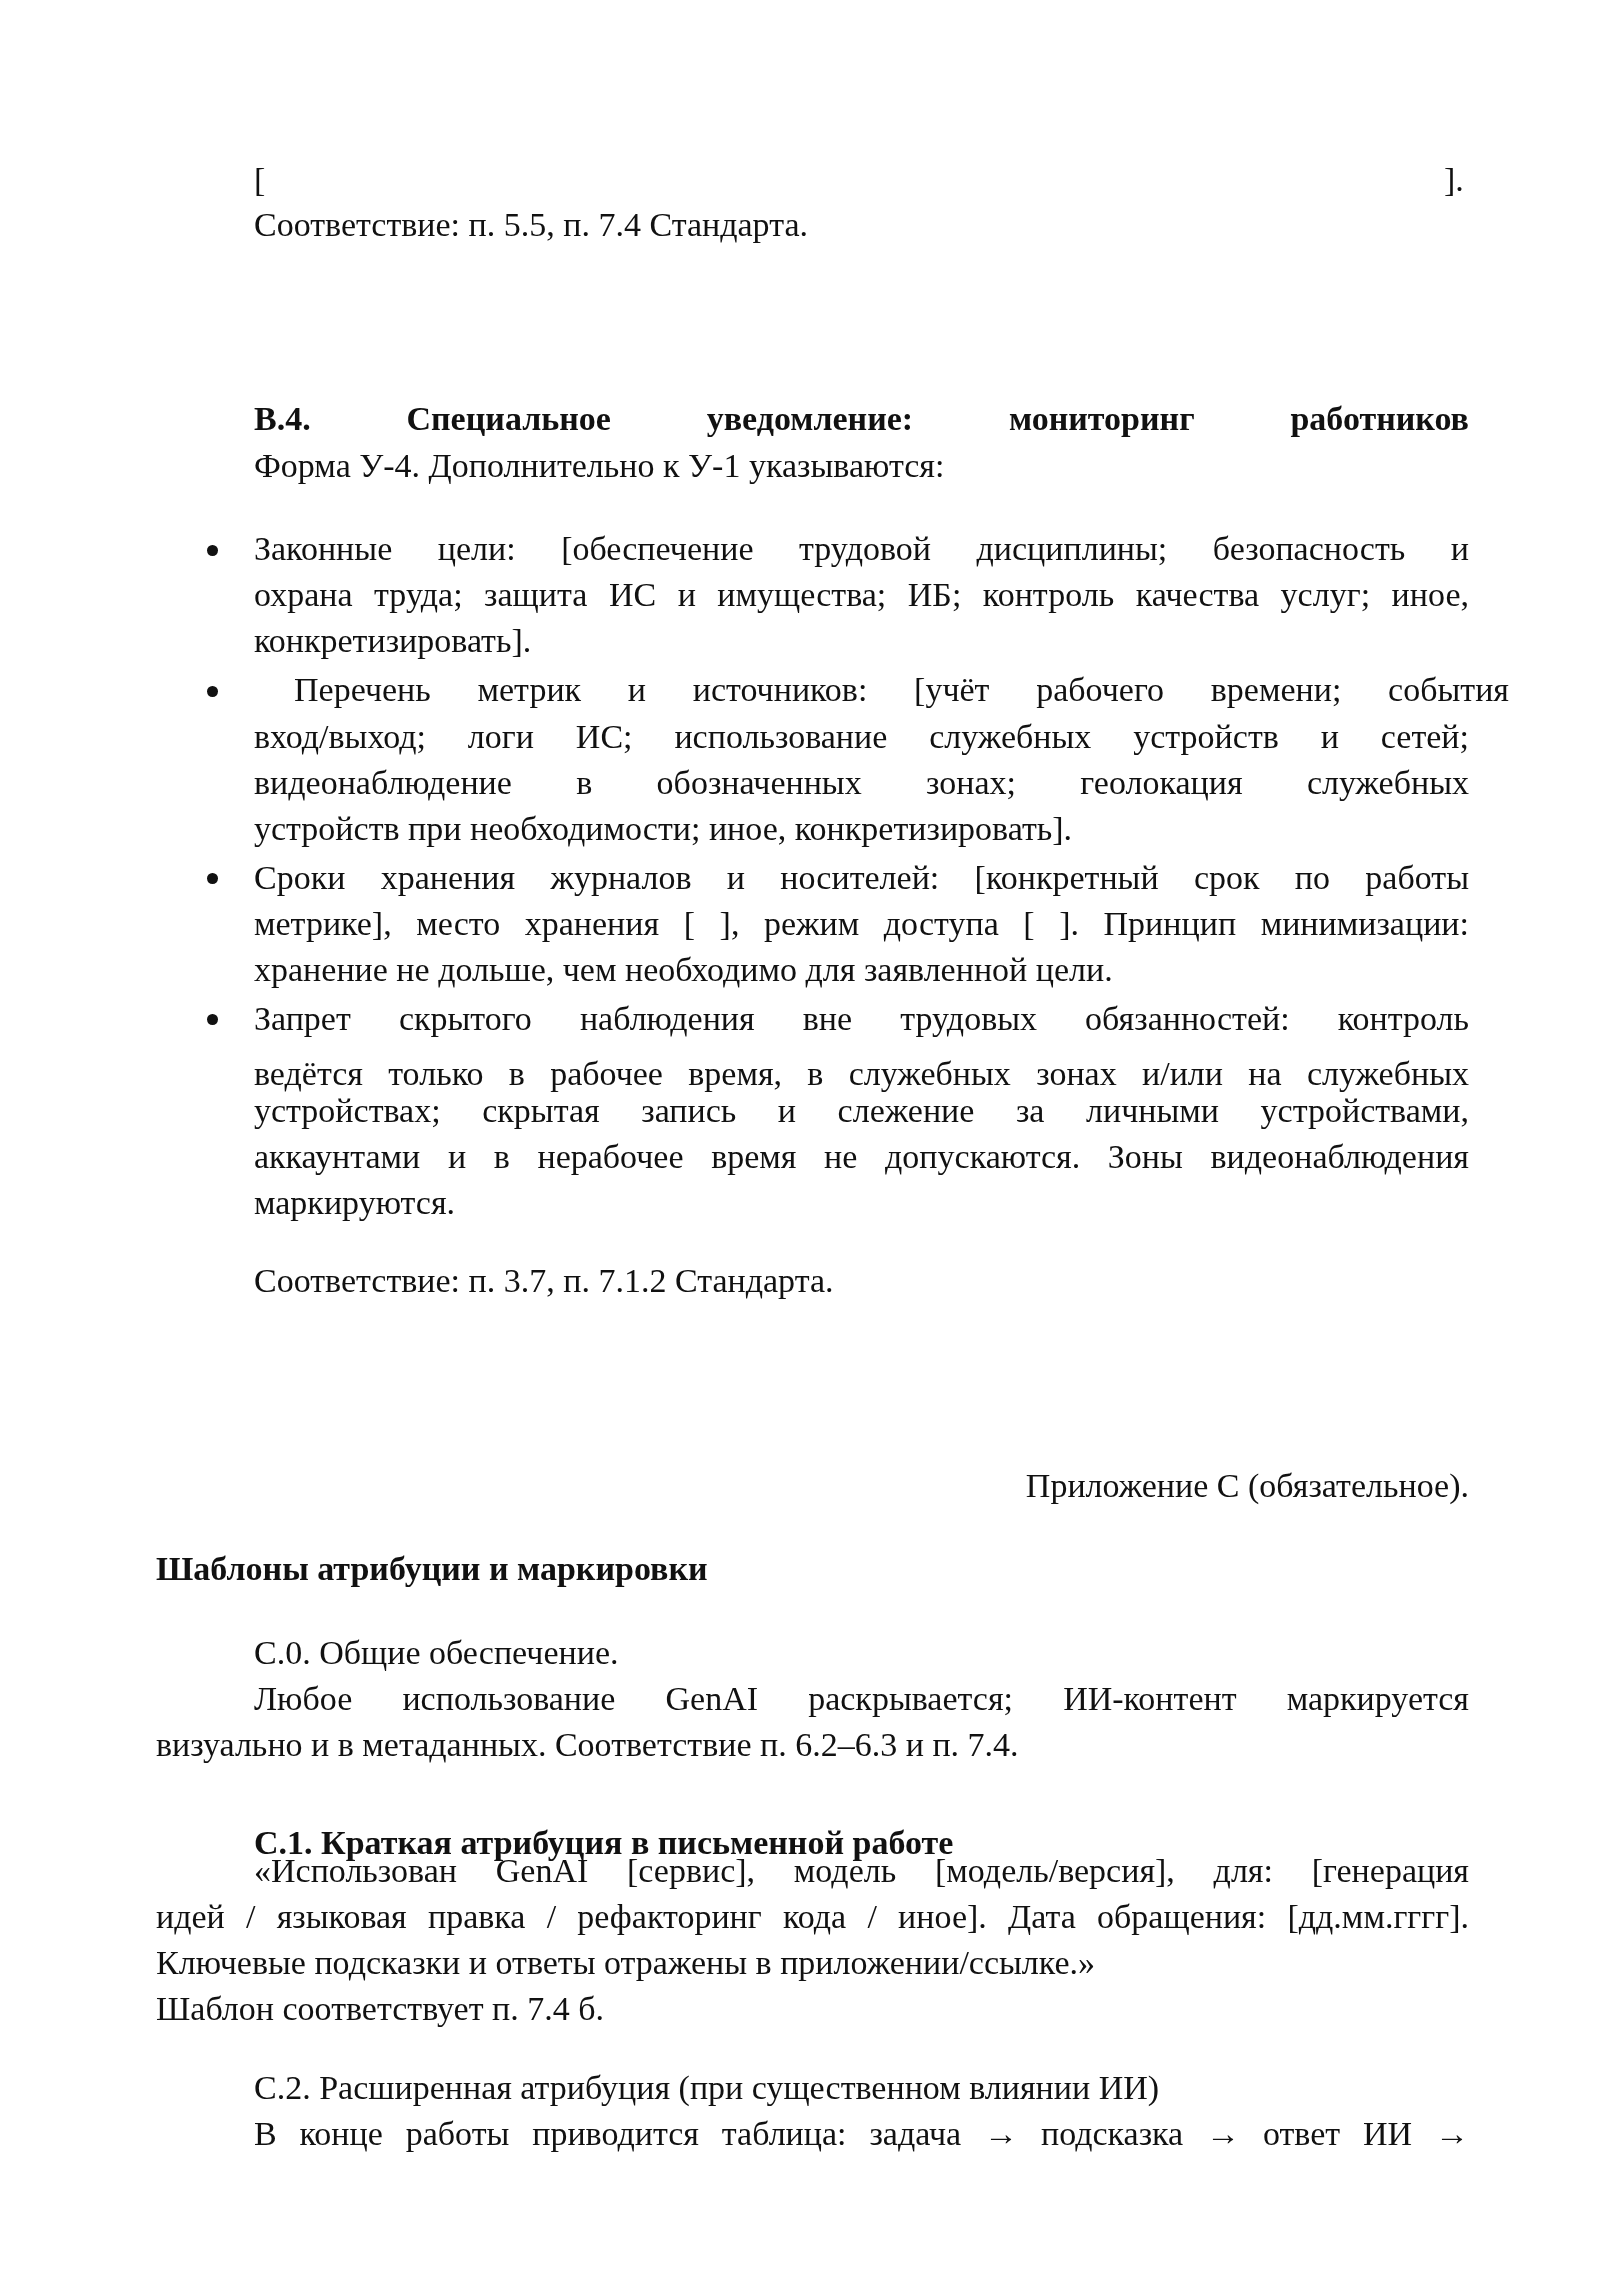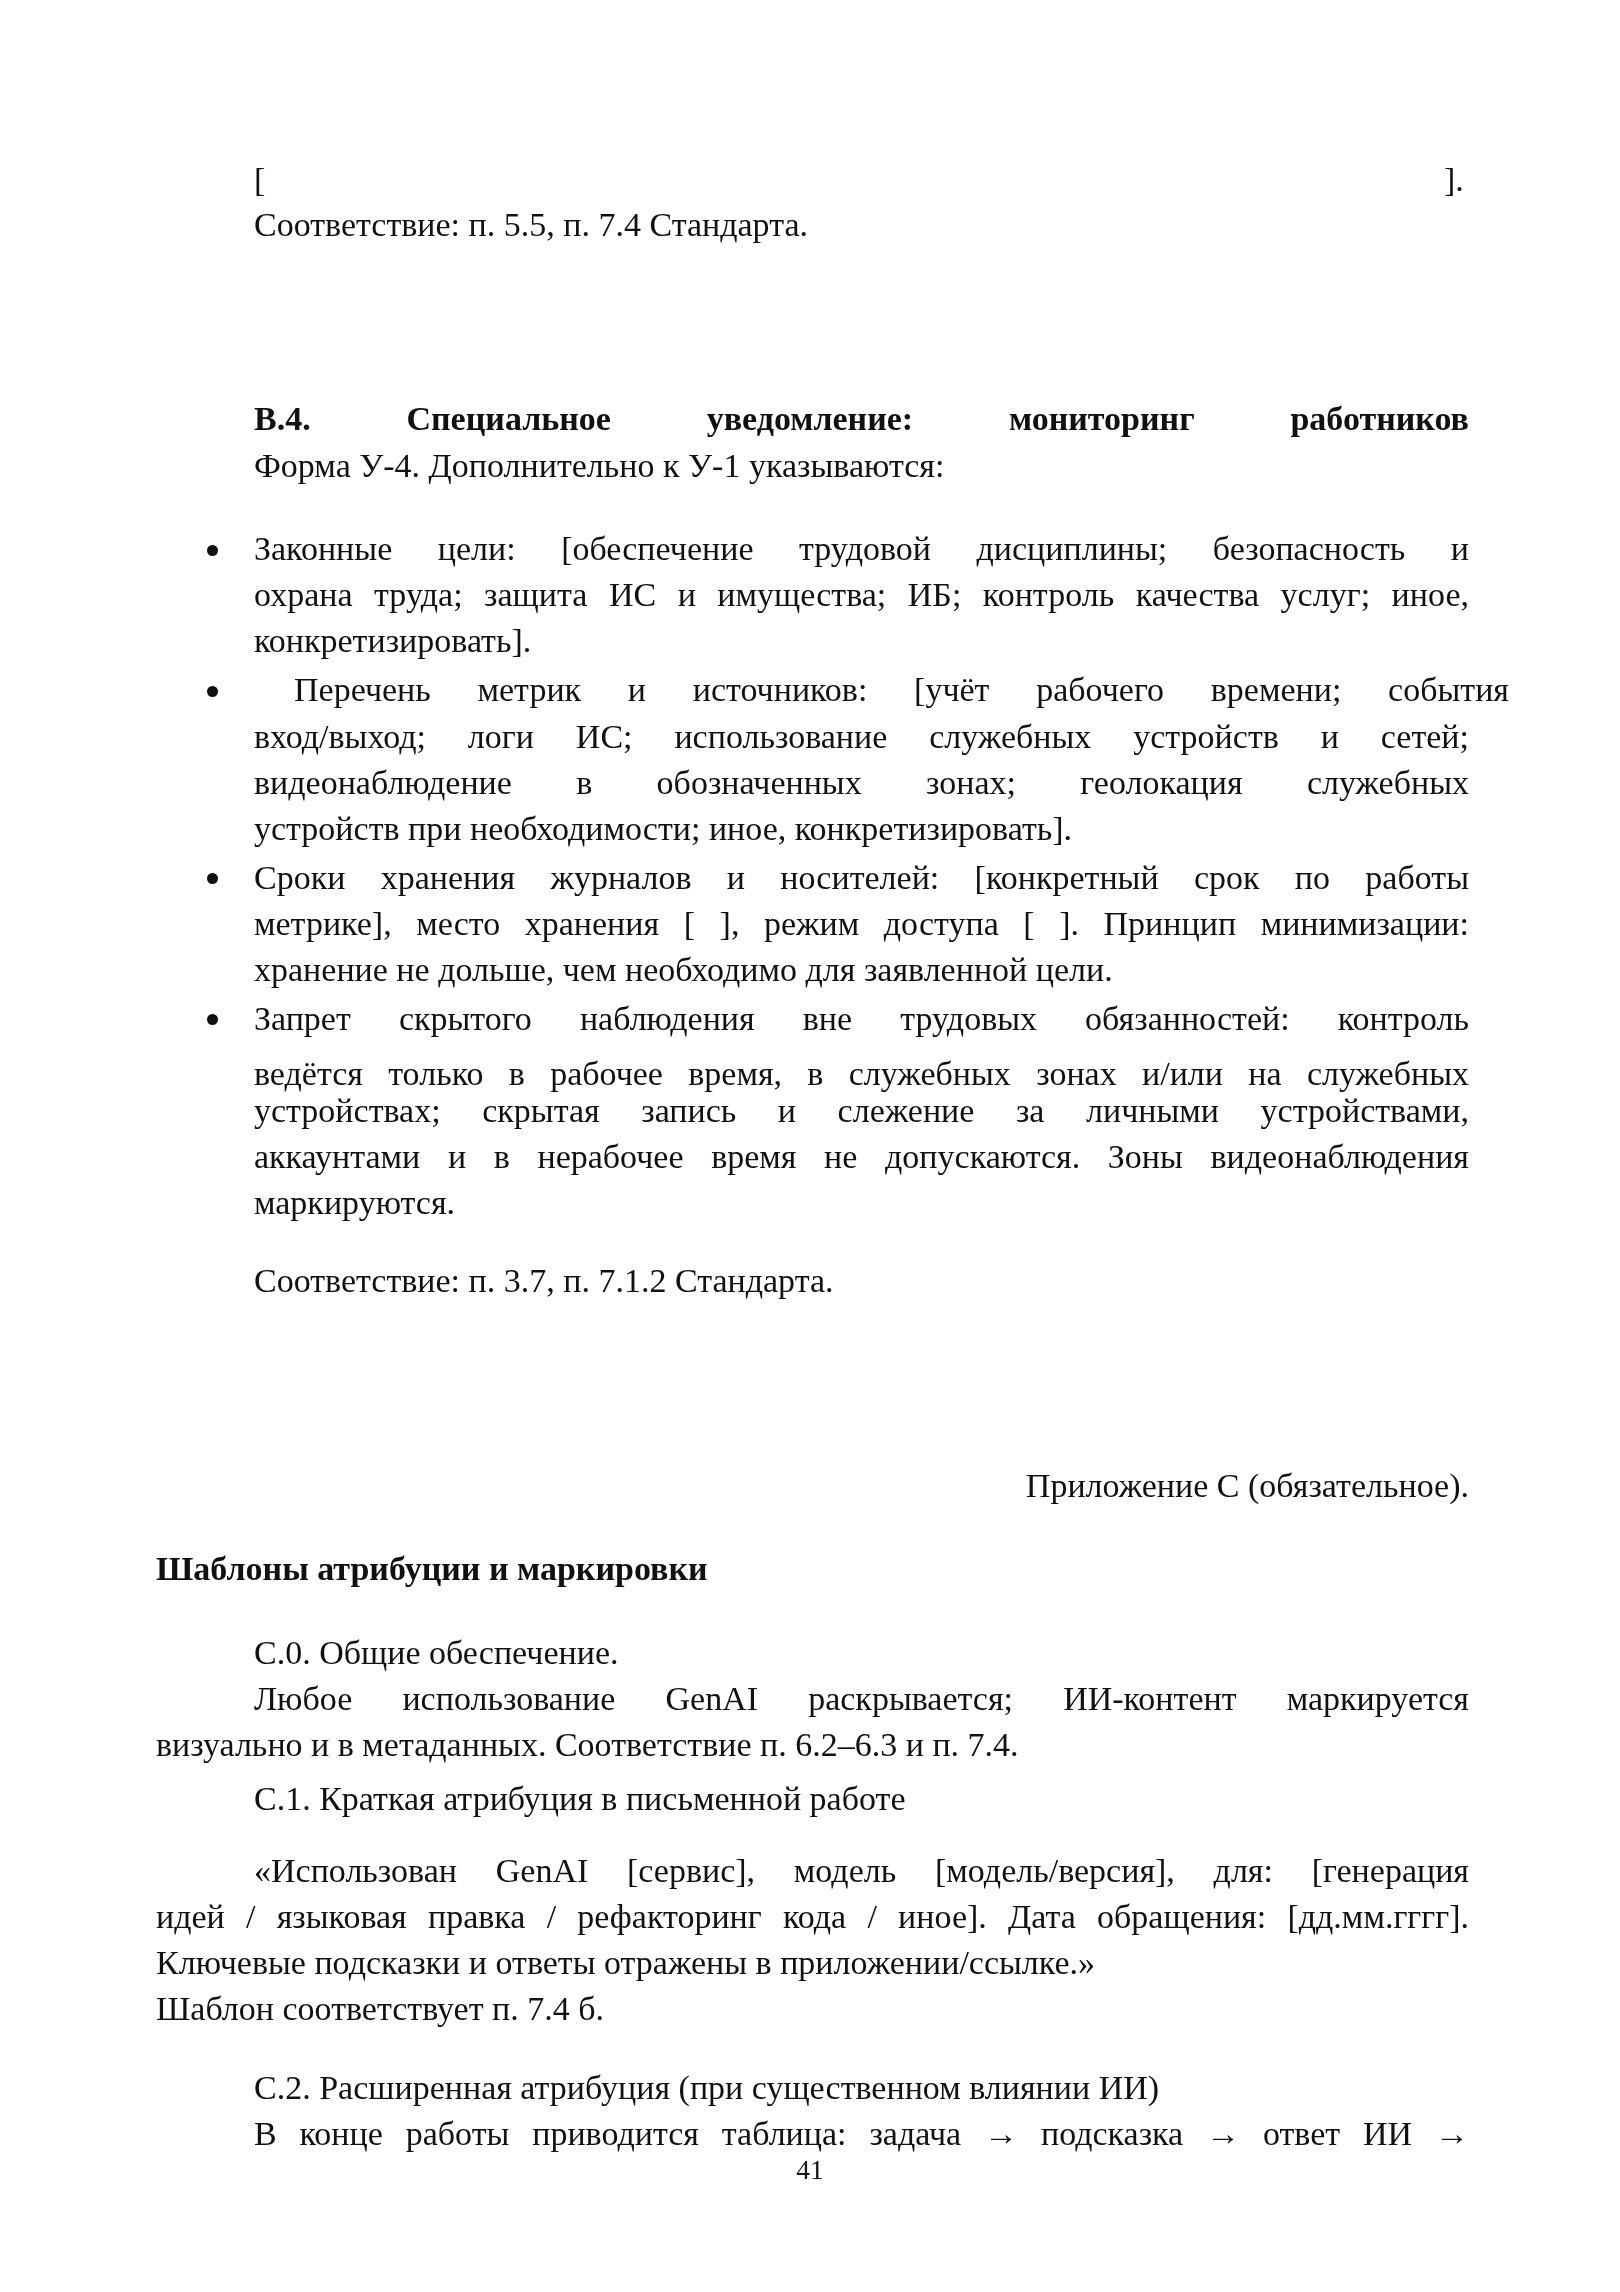--- a/index.html
+++ b/index.html
@@ -85,24 +85,23 @@
 
   <div class="line" style="left:254px; top:1258px;">Соответствие: п. 3.7, п. 7.1.2 Стандарта.</div>
 
   <div class="line" style="right:151px; top:1463px;">Приложение С (обязательное).</div>
   <div class="line bold" style="left:156px; top:1546px;">Шаблоны атрибуции и маркировки</div>
 
   <div class="line" style="left:254px; top:1630px;">С.0. Общие обеспечение.</div>
   <div class="line just" style="left:254px; top:1676px; width:1215px;">Любое использование GenAI раскрывается; ИИ-контент маркируется</div>
   <div class="line" style="left:156px; top:1722px;">визуально и в метаданных. Соответствие п. 6.2–6.3 и п. 7.4.</div>
 
-  <div class="line" style="left:254px; top:1776px;">С.1. Краткая атрибуция в письменной работе</div>
+  <div class="line" style="left:254px; top:1820px;font-weight:bold;">С.1. Краткая атрибуция в письменной работе</div>
   <div class="line just" style="left:254px; top:1848px; width:1215px;">«Использован GenAI [сервис], модель [модель/версия], для: [генерация</div>
   <div class="line just" style="left:156px; top:1894px; width:1313px;">идей / языковая правка / рефакторинг кода / иное]. Дата обращения: [дд.мм.гггг].</div>
   <div class="line" style="left:156px; top:1940px;">Ключевые подсказки и ответы отражены в приложении/ссылке.»</div>
   <div class="line" style="left:156px; top:1986px;">Шаблон соответствует п. 7.4 б.</div>
 
   <div class="line" style="left:254px; top:2065px;">С.2. Расширенная атрибуция (при существенном влиянии ИИ)</div>
   <div class="line just" style="left:254px; top:2111px; width:1215px;">В конце работы приводится таблица: задача → подсказка → ответ ИИ →</div>
 
-  <div class="pagenum">41</div>
 </div>
 
 
 </body></html>

